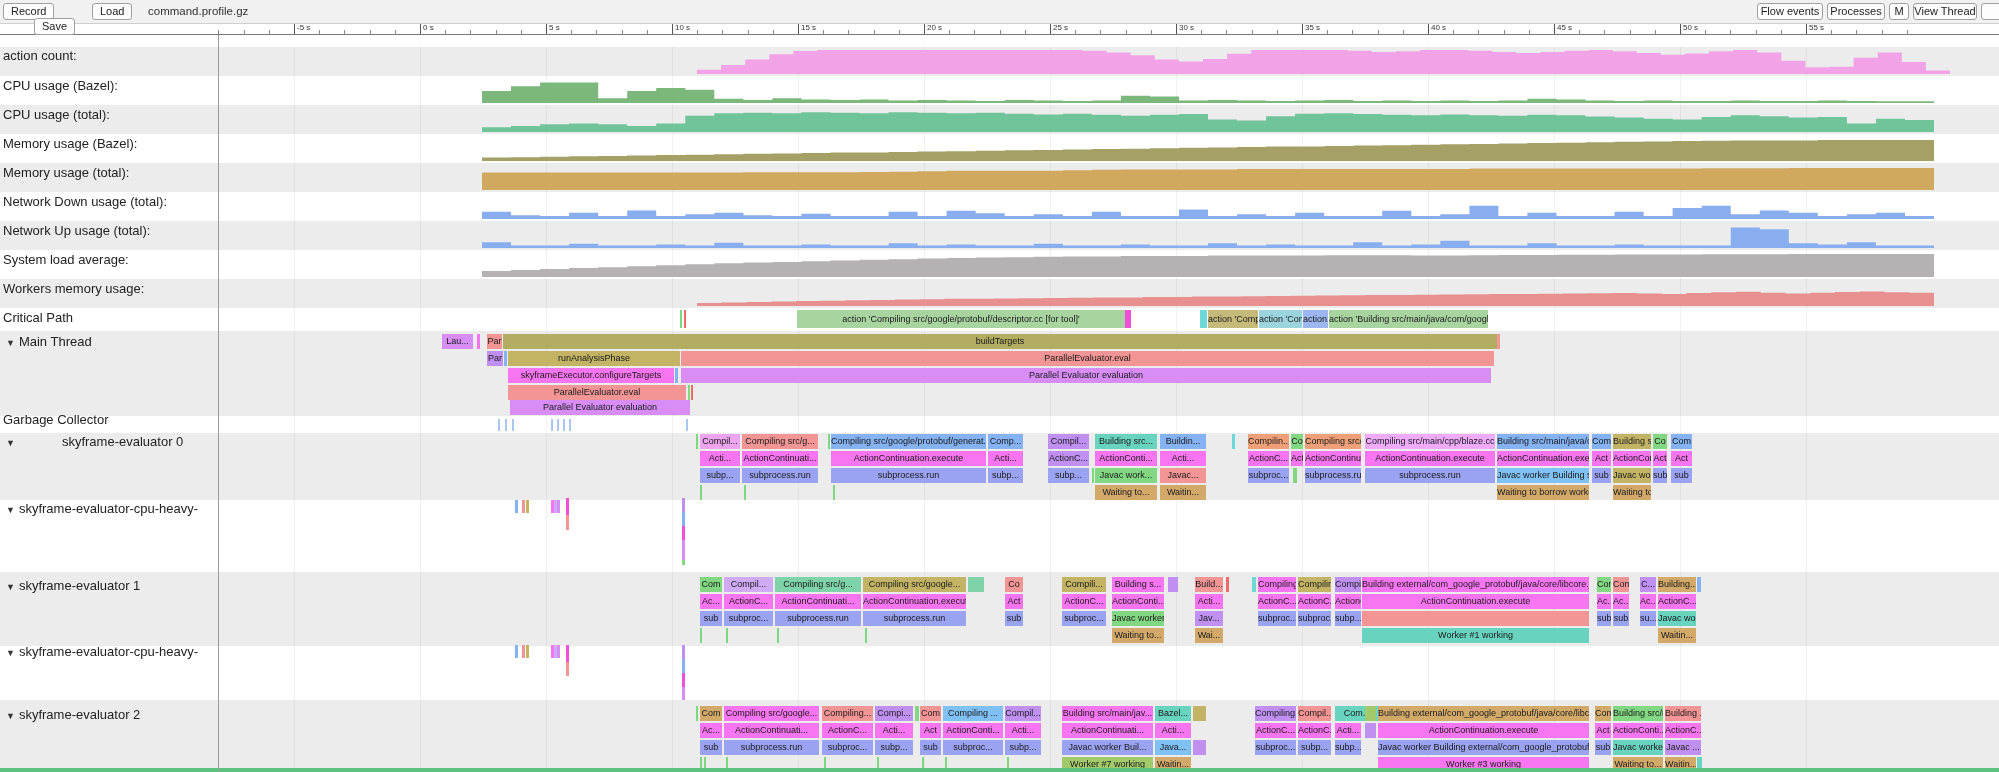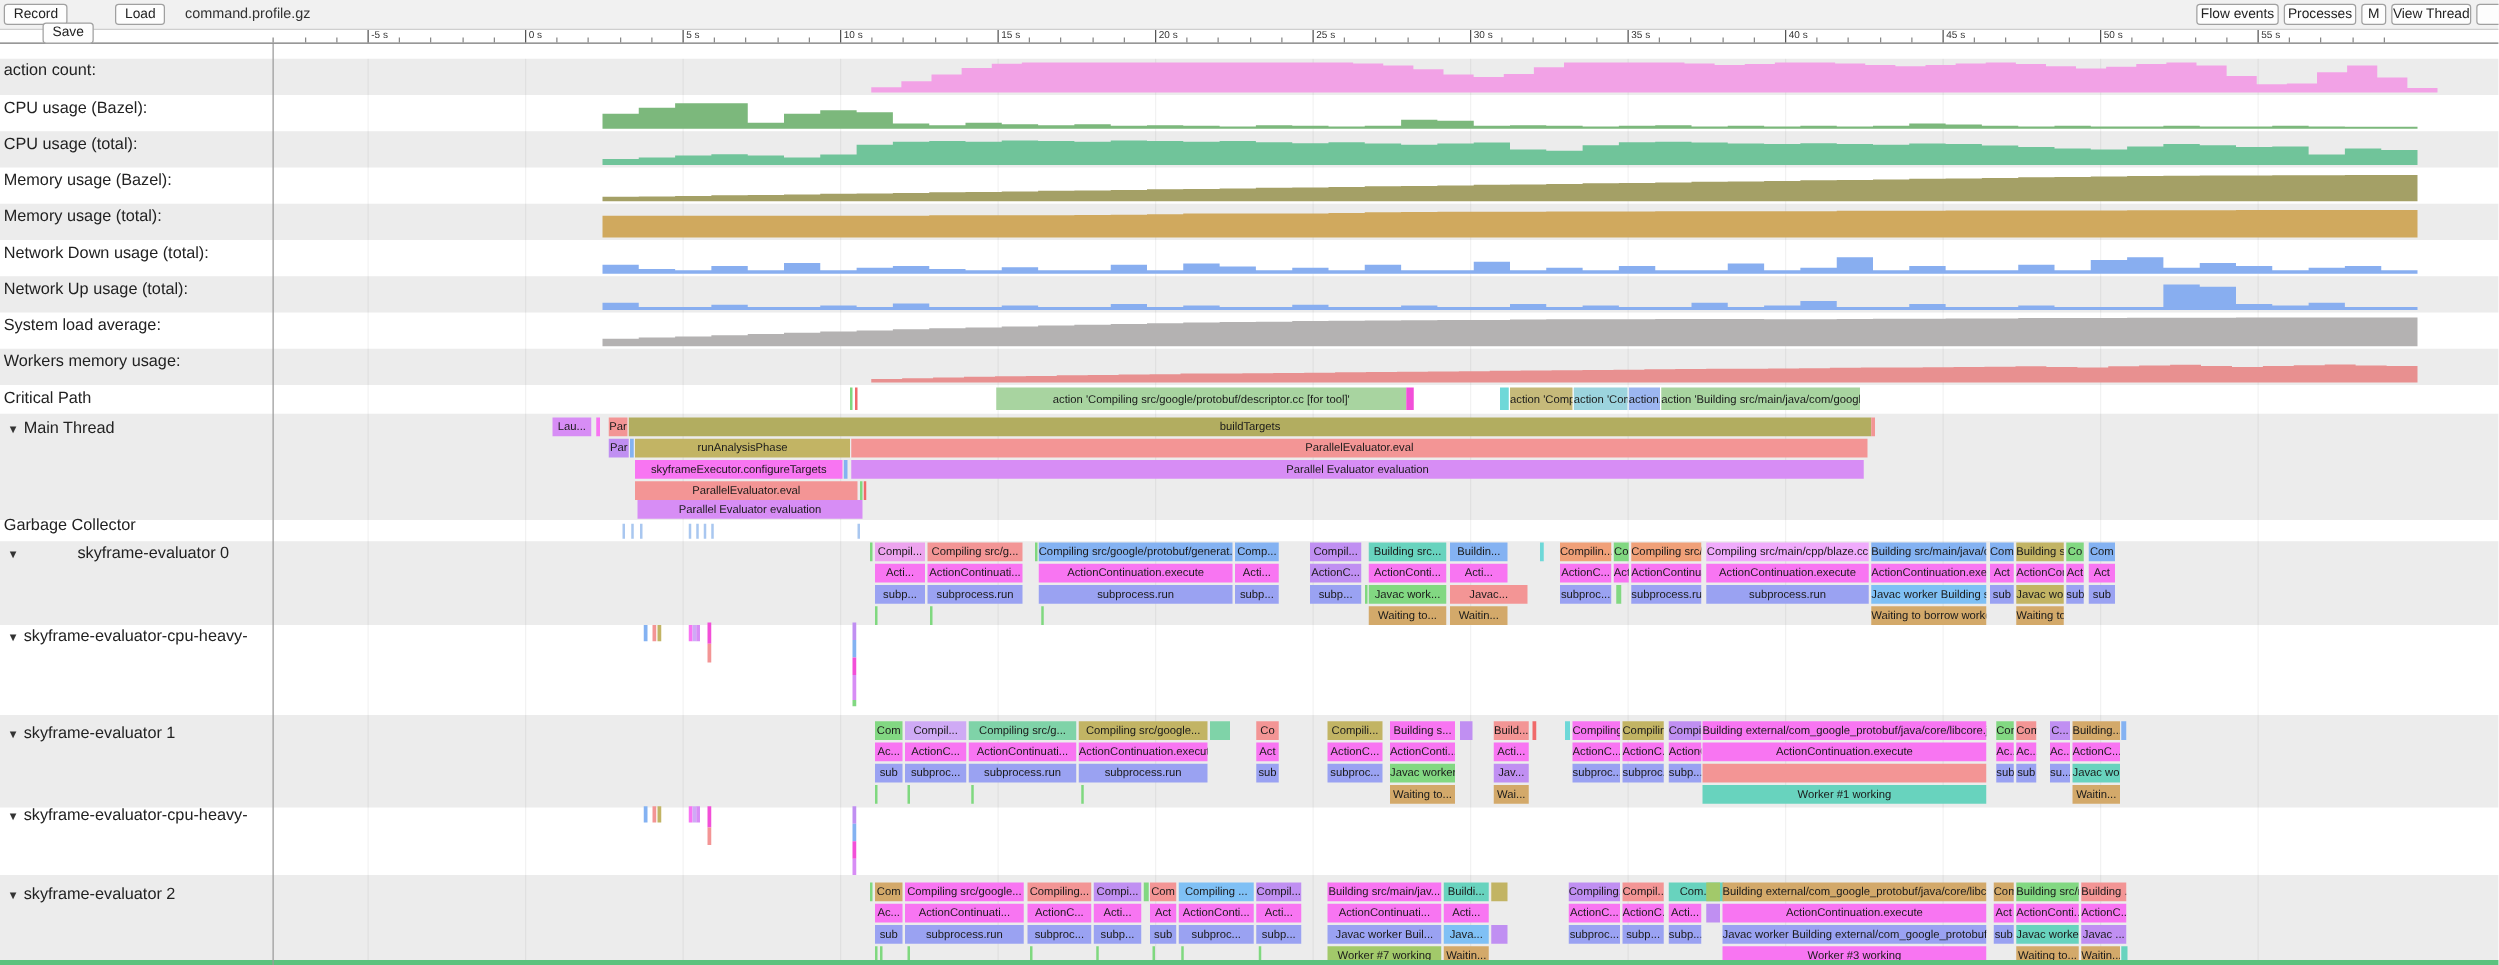--- a/index.html
+++ b/index.html
@@ -143,21 +143,21 @@
       <div class="slice" style="left: 1613px; top: 451px; width: 38px; height: 15px; line-height: 15px; background: rgb(248, 117, 242);">ActionConti...</div>
       <div class="slice" style="left: 1653px; top: 451px; width: 14px; height: 15px; line-height: 15px; background: rgb(248, 117, 242);">Act</div>
       <div class="slice" style="left: 1671px; top: 451px; width: 21px; height: 15px; line-height: 15px; background: rgb(248, 117, 242);">Act</div>
       <div class="slice" style="left: 700px; top: 468px; width: 40px; height: 15px; line-height: 15px; background: rgb(154, 162, 242);">subp...</div>
       <div class="slice" style="left: 742px; top: 468px; width: 76px; height: 15px; line-height: 15px; background: rgb(154, 162, 242);">subprocess.run</div>
       <div class="slice" style="left: 831px; top: 468px; width: 155px; height: 15px; line-height: 15px; background: rgb(154, 162, 242);">subprocess.run</div>
       <div class="slice" style="left: 988px; top: 468px; width: 35px; height: 15px; line-height: 15px; background: rgb(154, 162, 242);">subp...</div>
       <div class="slice" style="left: 1048px; top: 468px; width: 41px; height: 15px; line-height: 15px; background: rgb(154, 162, 242);">subp...</div>
       <div class="slice" style="left: 1092px; top: 468px; width: 2px; height: 15px; line-height: 15px; background: rgb(127, 216, 127);"></div>
       <div class="slice" style="left: 1095px; top: 468px; width: 62px; height: 15px; line-height: 15px; background: rgb(130, 216, 130);">Javac work...</div>
-      <div class="slice" style="left: 1160px; top: 468px; width: 62px; height: 15px; line-height: 15px; background: rgb(243, 149, 149);">Javac...</div>
+      <div class="slice" style="left: 1160px; top: 468px; width: 46px; height: 15px; line-height: 15px; background: rgb(243, 149, 149);">Javac...</div>
       <div class="slice" style="left: 1248px; top: 468px; width: 41px; height: 15px; line-height: 15px; background: rgb(154, 162, 242);">subproc...</div>
       <div class="slice" style="left: 1293px; top: 468px; width: 4px; height: 15px; line-height: 15px; background: rgb(130, 216, 130);"></div>
       <div class="slice" style="left: 1305px; top: 468px; width: 56px; height: 15px; line-height: 15px; background: rgb(154, 162, 242);">subprocess.run</div>
       <div class="slice" style="left: 1365px; top: 468px; width: 130px; height: 15px; line-height: 15px; background: rgb(154, 162, 242);">subprocess.run</div>
       <div class="slice" style="left: 1497px; top: 468px; width: 92px; height: 15px; line-height: 15px; background: rgb(127, 192, 245);">Javac worker Building s...</div>
       <div class="slice" style="left: 1592px; top: 468px; width: 19px; height: 15px; line-height: 15px; background: rgb(154, 162, 242);">sub</div>
       <div class="slice" style="left: 1613px; top: 468px; width: 38px; height: 15px; line-height: 15px; background: rgb(194, 180, 100);">Javac wor...</div>
       <div class="slice" style="left: 1653px; top: 468px; width: 14px; height: 15px; line-height: 15px; background: rgb(154, 162, 242);">sub</div>
       <div class="slice" style="left: 1671px; top: 468px; width: 21px; height: 15px; line-height: 15px; background: rgb(154, 162, 242);">sub</div>
       <div class="slice" style="left: 700px; top: 485px; width: 2px; height: 15px; line-height: 15px; background: rgb(127, 216, 127);"></div>
@@ -231,21 +231,21 @@
       <div class="slice" style="left: 696px; top: 706px; width: 2px; height: 15px; line-height: 15px; background: rgb(127, 216, 127);"></div>
       <div class="slice" style="left: 700px; top: 706px; width: 22px; height: 15px; line-height: 15px; background: rgb(211, 169, 106);">Com</div>
       <div class="slice" style="left: 724px; top: 706px; width: 95px; height: 15px; line-height: 15px; background: rgb(248, 117, 242);">Compiling src/google...</div>
       <div class="slice" style="left: 822px; top: 706px; width: 51px; height: 15px; line-height: 15px; background: rgb(243, 149, 149);">Compiling...</div>
       <div class="slice" style="left: 875px; top: 706px; width: 38px; height: 15px; line-height: 15px; background: rgb(192, 143, 242);">Compi...</div>
       <div class="slice" style="left: 915px; top: 706px; width: 4px; height: 15px; line-height: 15px; background: rgb(130, 216, 130);"></div>
       <div class="slice" style="left: 920px; top: 706px; width: 21px; height: 15px; line-height: 15px; background: rgb(243, 149, 149);">Com</div>
       <div class="slice" style="left: 943px; top: 706px; width: 60px; height: 15px; line-height: 15px; background: rgb(127, 192, 245);">Compiling ...</div>
       <div class="slice" style="left: 1005px; top: 706px; width: 36px; height: 15px; line-height: 15px; background: rgb(192, 143, 242);">Compil...</div>
       <div class="slice" style="left: 1062px; top: 706px; width: 91px; height: 15px; line-height: 15px; background: rgb(248, 117, 242);">Building src/main/jav...</div>
-      <div class="slice" style="left: 1155px; top: 706px; width: 36px; height: 15px; line-height: 15px; background: rgb(104, 211, 190);">Buildi...</div>
+      <div class="slice" style="left: 1155px; top: 706px; width: 36px; height: 15px; line-height: 15px; background: rgb(104, 211, 190);">Bazel...</div>
       <div class="slice" style="left: 1193px; top: 706px; width: 13px; height: 15px; line-height: 15px; background: rgb(194, 180, 100);"></div>
       <div class="slice" style="left: 1255px; top: 706px; width: 41px; height: 15px; line-height: 15px; background: rgb(192, 143, 242);">Compiling...</div>
       <div class="slice" style="left: 1298px; top: 706px; width: 33px; height: 15px; line-height: 15px; background: rgb(243, 149, 149);">Compil...</div>
       <div class="slice" style="left: 1335px; top: 706px; width: 44px; height: 15px; line-height: 15px; background: rgb(104, 211, 190);">Com...</div>
       <div class="slice" style="left: 1365px; top: 706px; width: 11px; height: 15px; line-height: 15px; background: rgb(162, 201, 106);"></div>
       <div class="slice" style="left: 1378px; top: 706px; width: 211px; height: 15px; line-height: 15px; background: rgb(211, 169, 106);">Building external/com_google_protobuf/java/core/libcore.jar (36 source files, 1 source jar)</div>
       <div class="slice" style="left: 1595px; top: 706px; width: 16px; height: 15px; line-height: 15px; background: rgb(211, 169, 106);">Com</div>
       <div class="slice" style="left: 1613px; top: 706px; width: 50px; height: 15px; line-height: 15px; background: rgb(130, 216, 130);">Building src/ma...</div>
       <div class="slice" style="left: 1665px; top: 706px; width: 36px; height: 15px; line-height: 15px; background: rgb(243, 149, 149);">Building ...</div>
       <div class="slice" style="left: 700px; top: 723px; width: 22px; height: 15px; line-height: 15px; background: rgb(248, 117, 242);">Ac...</div>

